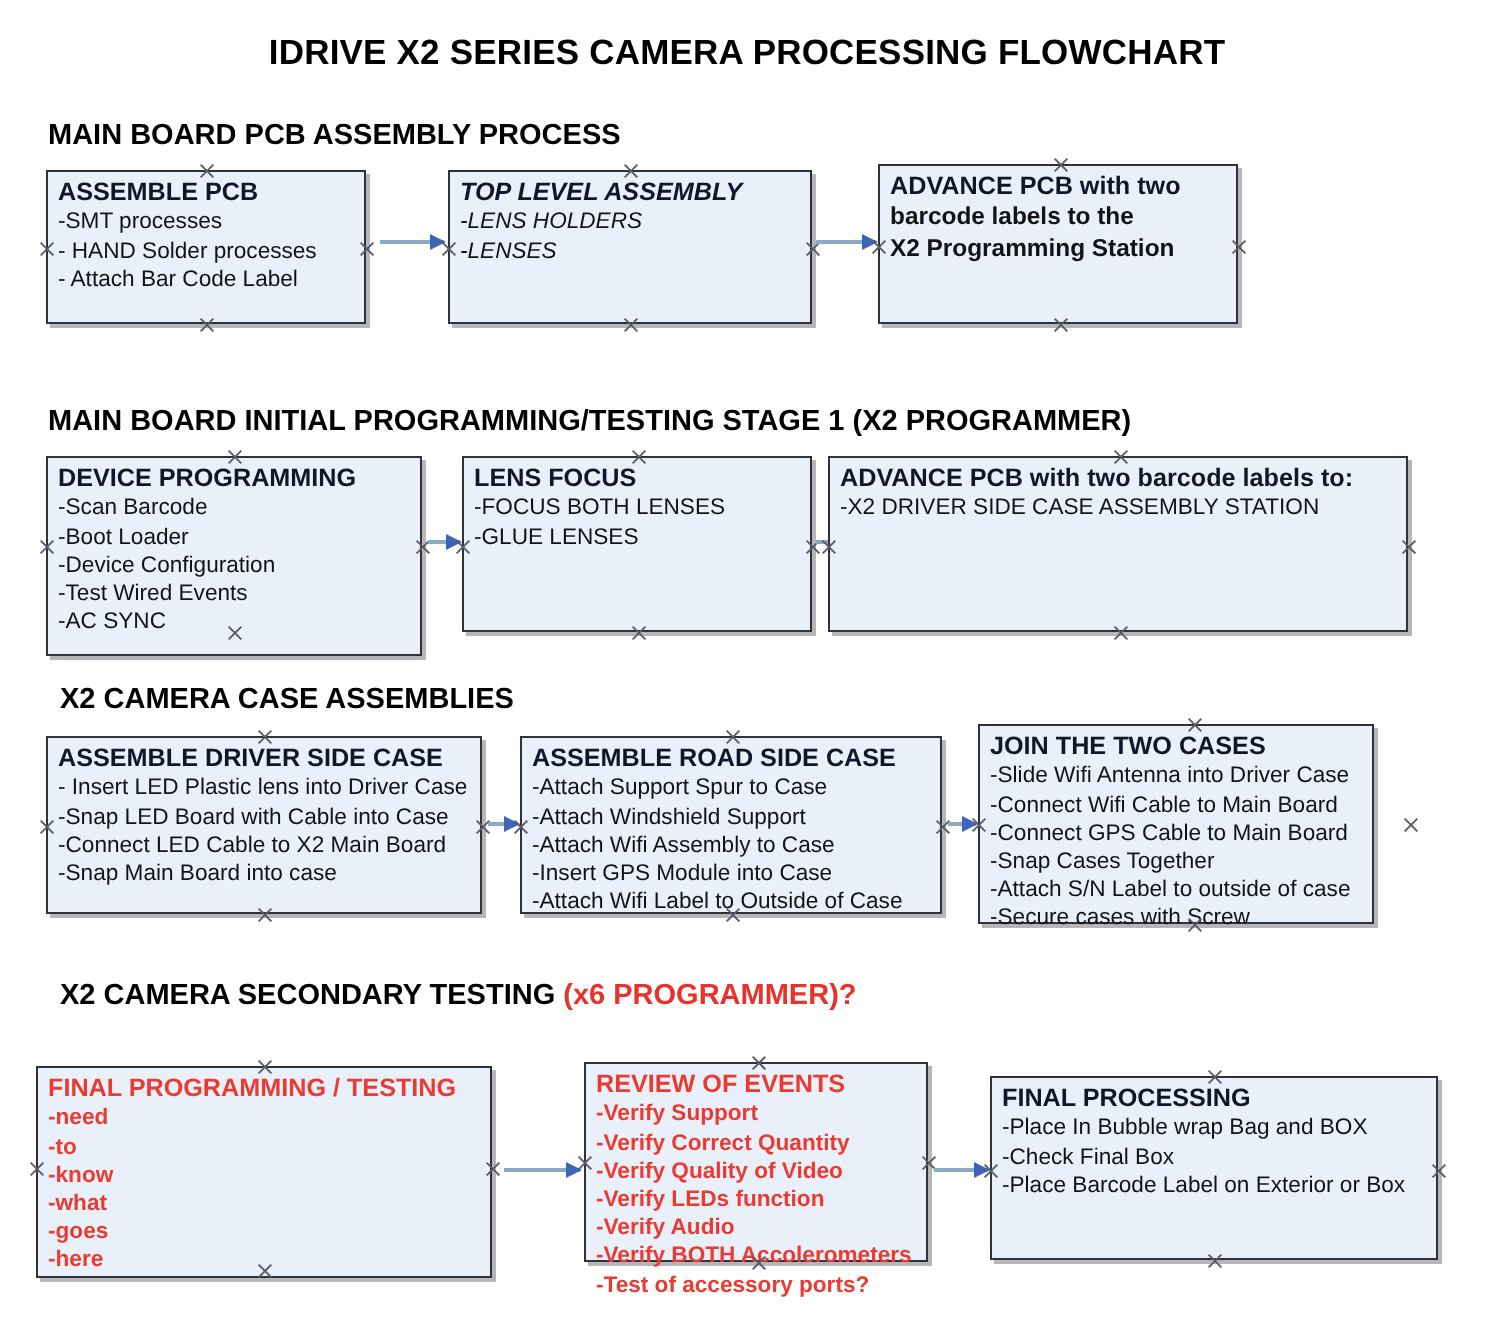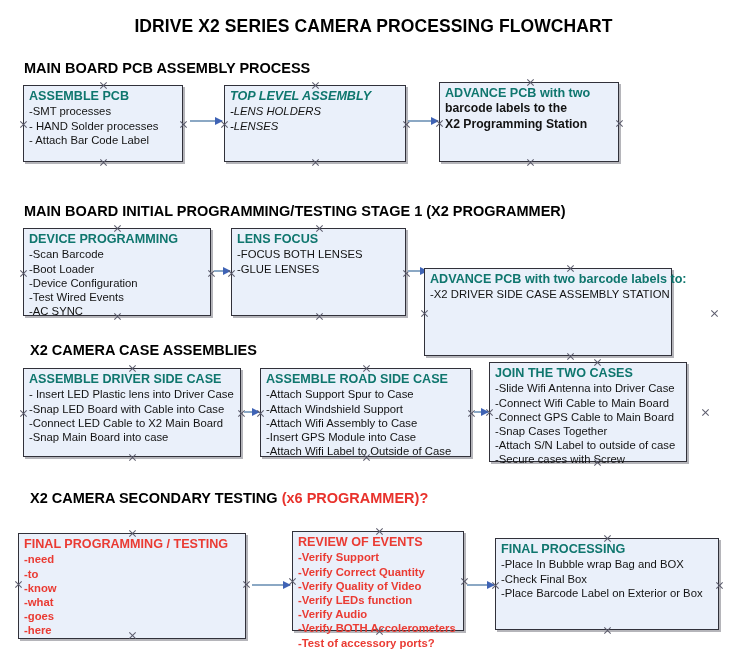--- a/index.html
+++ b/index.html
@@ -38,21 +38,21 @@
     background:#eaf0fa;
     border:1px solid #31313a;
     box-sizing:border-box;
     box-shadow:2px 2px 0 rgba(120,120,130,0.55);
     padding:3px 4px 2px 5px;
     overflow:visible;
   }
   .box .title{
     font-size:12.6px;
     font-weight:bold;
-    color:#0f766e;
+    color:#0f172a;
     line-height:1.22;
     white-space:nowrap;
   }
   .box .line{
     font-size:11.3px;
     color:#131313;
     line-height:1.26;
     white-space:nowrap;
   }
   .box.bold-body .line{font-weight:bold;font-size:12.2px;line-height:1.30;}
@@ -134,21 +134,21 @@
     <span class="hx" style="left:86px;top:-5px;"></span>
     <span class="hx" style="left:86px;top:75px;"></span>
     <span class="hx" style="left:-5px;top:36px;"></span>
     <span class="hx" style="left:175px;top:36px;"></span>
   </div>
 
   <div class="section-head" style="left:24px;top:203px;">
     <span>MAIN BOARD INITIAL PROGRAMMING/TESTING STAGE 1 (X2 PROGRAMMER)</span>
   </div>
 
-  <div class="box" style="left:23px;top:228px;width:188px;height:88px;">
+  <div class="box" style="left:23px;top:228px;width:188px;height:100px;">
     <div class="title">DEVICE PROGRAMMING</div>
     <div class="line">-Scan Barcode</div>
     <div class="line">-Boot Loader</div>
     <div class="line">-Device Configuration</div>
     <div class="line">-Test Wired Events</div>
     <div class="line">-AC SYNC</div>
     <span class="hx" style="left:89px;top:-5px;"></span>
     <span class="hx" style="left:89px;top:83px;"></span>
     <span class="hx" style="left:-5px;top:40px;"></span>
     <span class="hx" style="left:183px;top:40px;"></span>
@@ -165,21 +165,21 @@
     <span class="hx" style="left:83px;top:-5px;"></span>
     <span class="hx" style="left:83px;top:83px;"></span>
     <span class="hx" style="left:-5px;top:40px;"></span>
     <span class="hx" style="left:170px;top:40px;"></span>
   </div>
 
   <div class="arrow" style="left:408px;top:270px;width:19px;">
     <span class="head"></span>
   </div>
 
-  <div class="box" style="left:424px;top:228px;width:248px;height:88px;margin-top:40px;">
+  <div class="box" style="left:414px;top:228px;width:290px;height:88px;">
     <div class="title">ADVANCE PCB with two barcode labels to:</div>
     <div class="line">-X2 DRIVER  SIDE  CASE  ASSEMBLY STATION</div>
     <span class="hx" style="left:141px;top:-5px;"></span>
     <span class="hx" style="left:141px;top:83px;"></span>
     <span class="hx" style="left:-5px;top:40px;"></span>
     <span class="hx" style="left:285px;top:40px;"></span>
   </div>
 
   <div class="section-head" style="left:30px;top:342px;">
     <span>X2 CAMERA CASE ASSEMBLIES</span>

